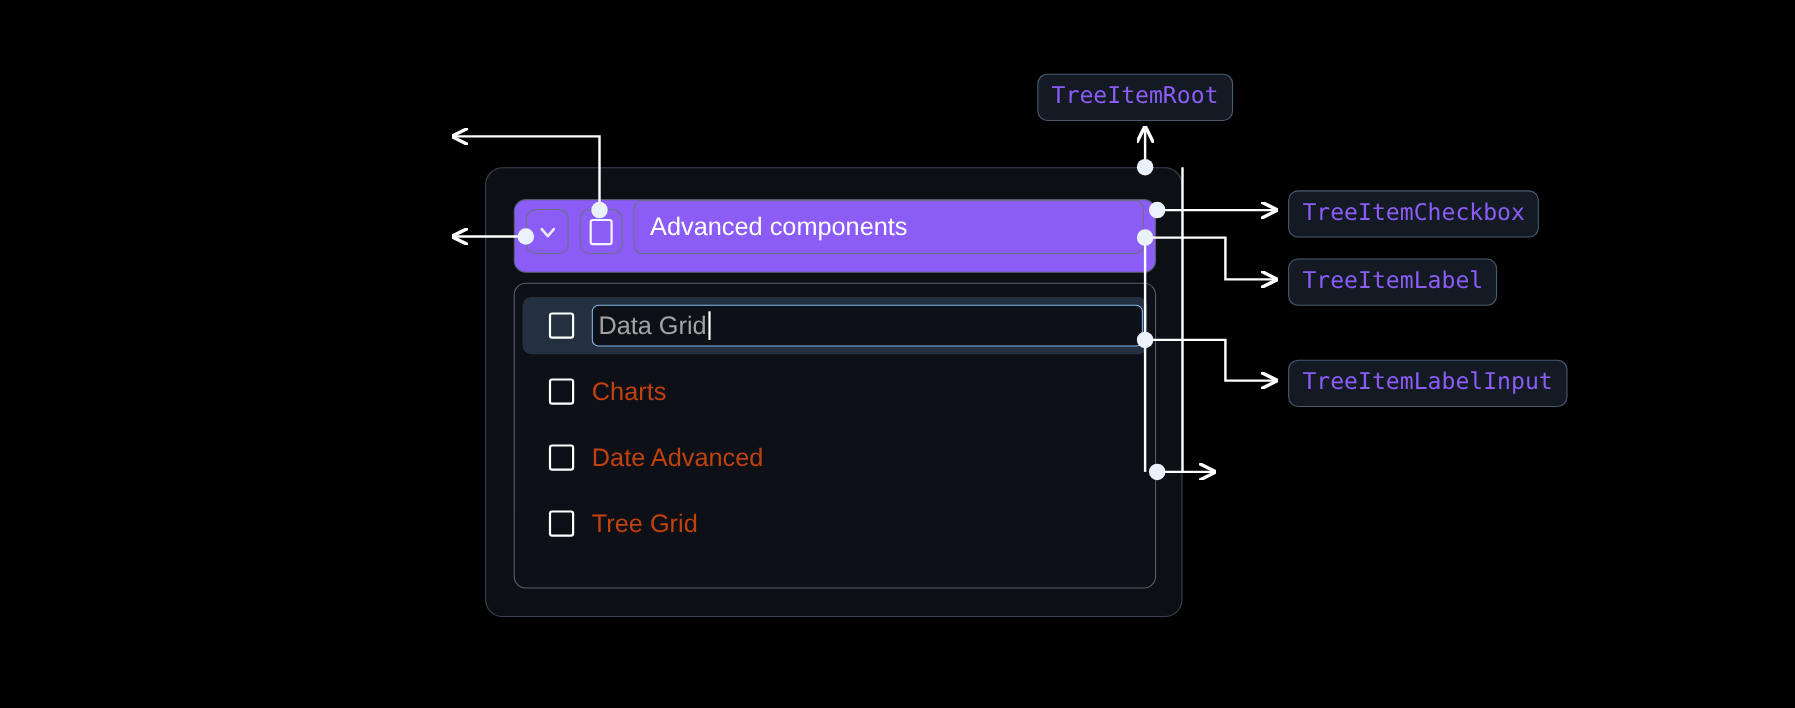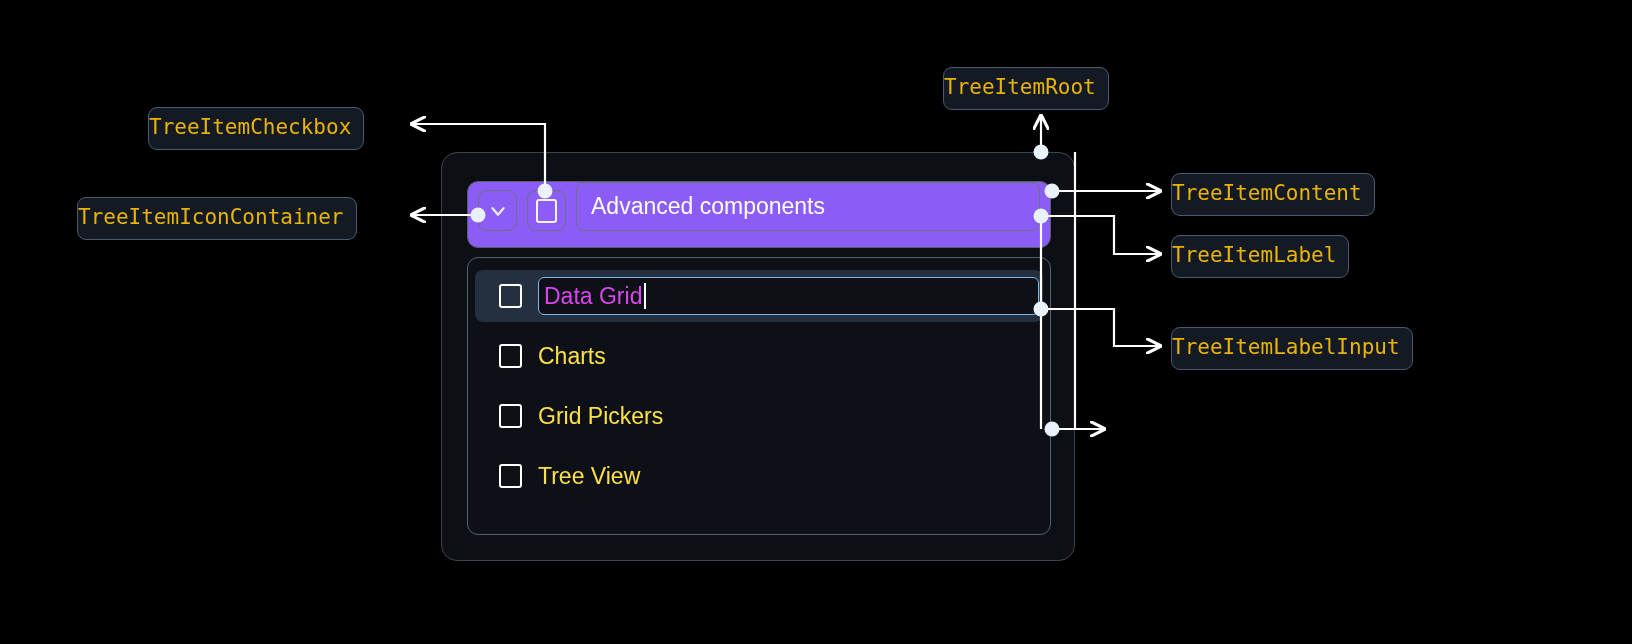--- a/index.html
+++ b/index.html
@@ -33,26 +33,26 @@
     z-index: 5;
   }
 
   
   .chip {
     position: absolute;
     box-sizing: border-box;
     background: #131a24;
     border: 1.5px solid #4a5a6e;
     border-radius: 9px;
-    color: #eab308;
+    color: #8b5cf6;
     font-family: "DejaVu Sans Mono", "Liberation Mono", monospace;
     font-size: 21px;
     line-height: 1;
     letter-spacing: 0px;
-    padding: 9px 12px 11px 0;
+    padding: 9px 12px 11px 12px;
     white-space: nowrap;
     z-index: 10;
   }
 
   
   #tree-root {
     position: absolute;
     left: 441px;
     top: 152px;
     width: 634px;
@@ -170,21 +170,21 @@
     height: 24px;
     box-sizing: border-box;
     border: 2.5px solid #ffffff;
     border-radius: 3px;
     background: transparent;
     flex: 0 0 auto;
   }
 
   .row-label {
     margin-left: 16px;
-    color: #fde047;
+    color: #c2410c;
     font-size: 23px;
     font-family: "Liberation Sans", sans-serif;
     white-space: nowrap;
   }
 
   
   .row-input {
     margin-left: 16px;
     flex: 1 1 auto;
     height: 38px;
@@ -192,21 +192,21 @@
     background: #0d1117;
     border: 1.7px solid #7fb6e8;
     border-radius: 6px;
     display: flex;
     align-items: center;
     padding-left: 5px;
     margin-right: 4px;
     position: relative;
   }
   .row-input .val {
-    color: #d946ef;
+    color: #a3a3a3;
     font-size: 23px;
     font-family: "Liberation Sans", sans-serif;
     white-space: nowrap;
   }
   .caret {
     display: inline-block;
     width: 1.5px;
     height: 26px;
     background: #ffffff;
     margin-left: 2px;
@@ -254,27 +254,25 @@
       <circle cx="1041" cy="152" r="7.5"></circle>
       <circle cx="1052" cy="191" r="7.5"></circle>
       <circle cx="1041" cy="216" r="7.5"></circle>
       <circle cx="1041" cy="309" r="7.5"></circle>
       <circle cx="1052" cy="429" r="7.5"></circle>
       <circle cx="545" cy="191" r="7.5"></circle>
       <circle cx="478" cy="215" r="7.5"></circle>
     </g>
   </svg>
 
-  <div class="chip" style="left:148px; top:107px;">TreeItemCheckbox</div>
-
-  <div class="chip" style="left:77px; top:197px;">TreeItemIconContainer</div>
+
 
   <div class="chip" style="left:943px; top:67px;">TreeItemRoot</div>
 
-  <div class="chip" style="left:1171px; top:173px;">TreeItemContent</div>
+  <div class="chip" style="left:1171px; top:173px;">TreeItemCheckbox</div>
 
   <div class="chip" style="left:1171px; top:327px;">TreeItemLabelInput</div>
 
   <div class="chip" style="left:1171px; top:235px;">TreeItemLabel</div>
 
 
   <div id="tree-root">
 
     <div id="tree-content">
 
@@ -305,24 +303,24 @@
         </span>
       </div>
 
       <div class="tree-row">
         <span class="row-checkbox"></span>
         <span class="row-label">Charts</span>
       </div>
 
       <div class="tree-row">
         <span class="row-checkbox"></span>
-        <span class="row-label">Grid Pickers</span>
+        <span class="row-label">Date Advanced</span>
       </div>
 
       <div class="tree-row">
         <span class="row-checkbox"></span>
-        <span class="row-label">Tree View</span>
+        <span class="row-label">Tree Grid</span>
       </div>
 
     </div>
   </div>
 
 </div>
 
 </body></html>

